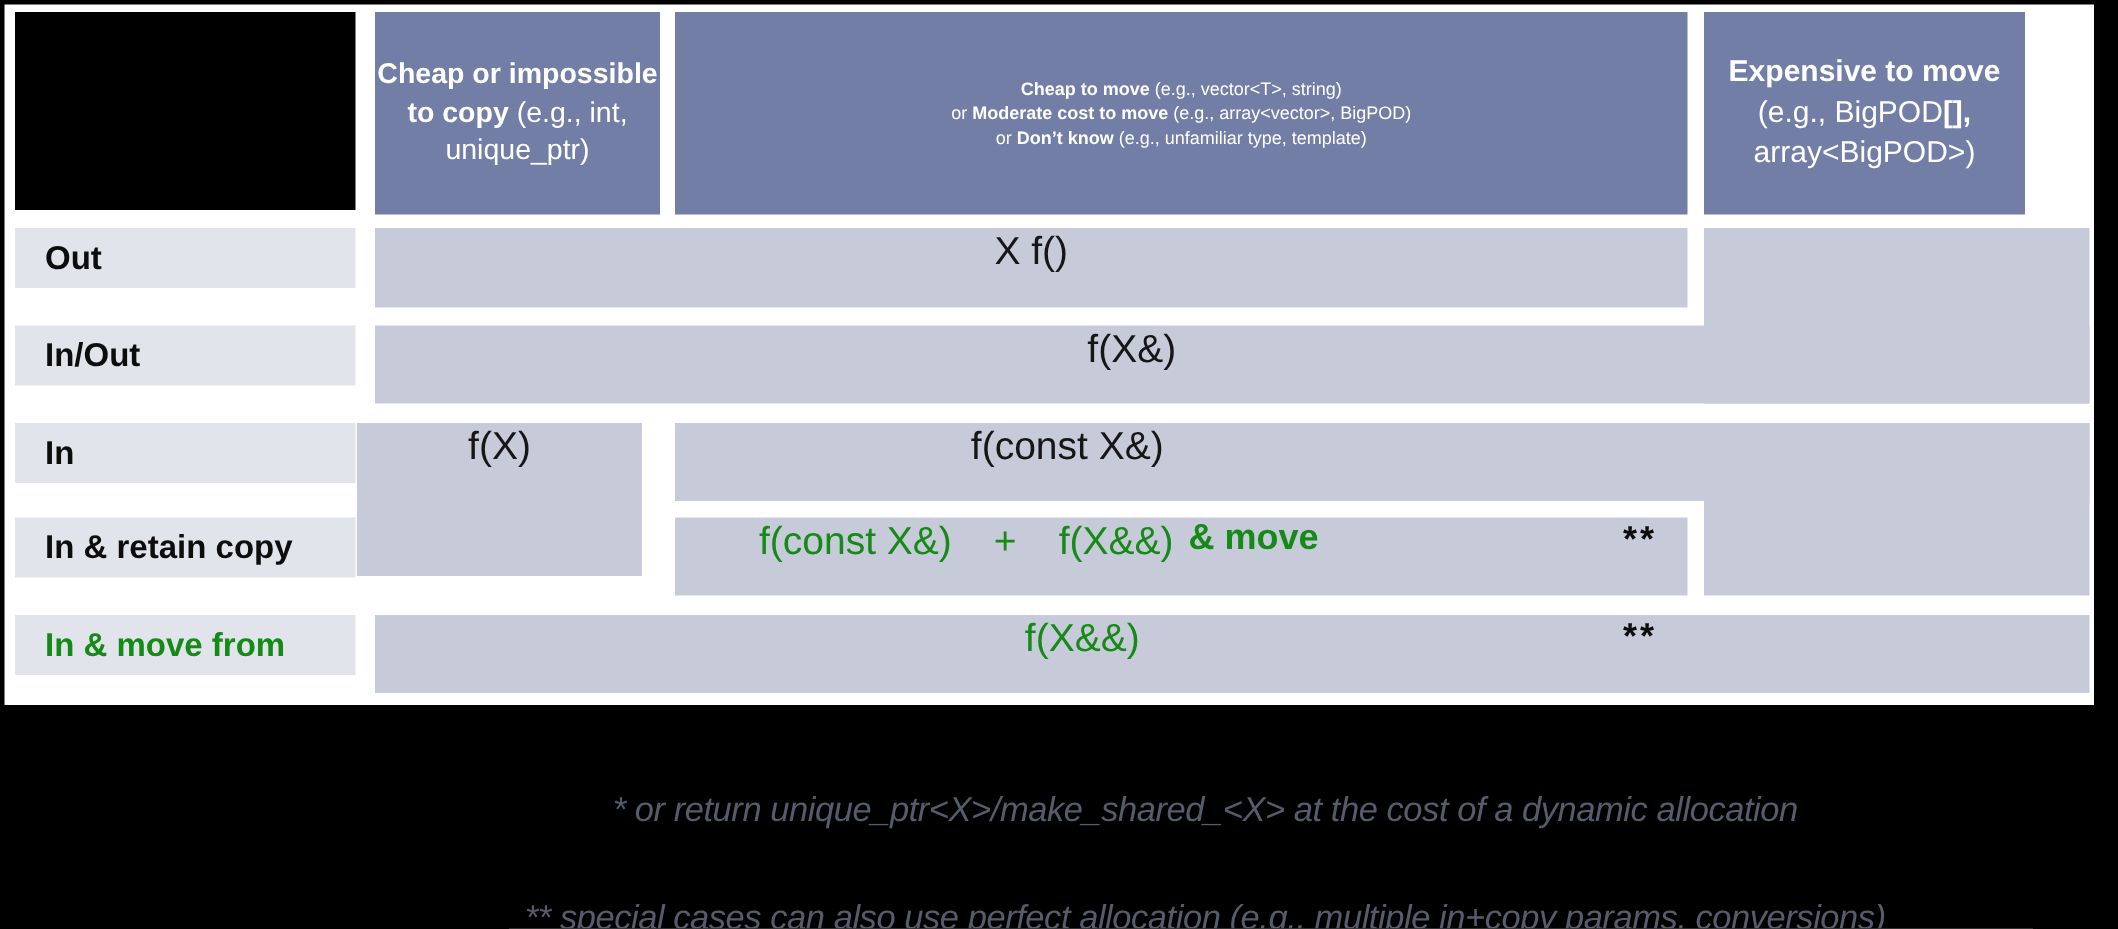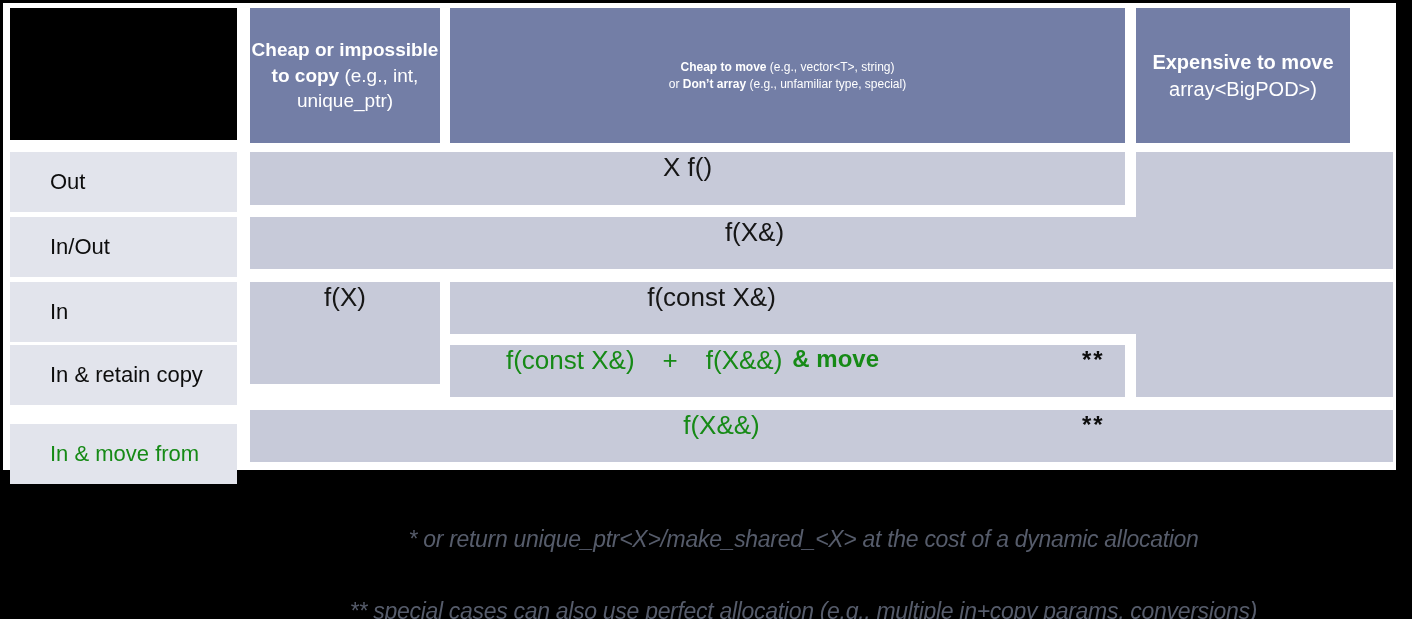--- a/index.html
+++ b/index.html
@@ -23,37 +23,37 @@
     background:var(--header-bg,#737ea6);
     color:var(--header-text,#ffffff);
     display:flex;flex-direction:column;justify-content:center;align-items:center;
     text-align:center;line-height:1.35;
   }
   .hdr .b{font-weight:700;}
   .h1{left:247px;width:190px;font-size:19px;}
   .h2{left:447px;width:675px;font-size:12px;}
   .h3{left:1133px;width:214px;font-size:20px;}
   .rlabel{
-    position:absolute;left:7px;width:227px;height:60px;
+    position:absolute;left:7px;width:227px;height:40px;
     background:var(--label-bg,#e2e4ec);
-    color:#0d0d0d;font-size:22px;font-weight:400;
-    display:flex;align-items:center;padding-left:40px;box-sizing:border-box;
+    color:#0d0d0d;font-size:22px;font-weight:700;
+    display:flex;align-items:center;padding-left:20px;box-sizing:border-box;
   }
   .rlabel.green{color:var(--green,#168a16);}
-  .r1{top:149px;}.r2{top:214px;}.r3{top:279px;}.r4{top:342px;}.r5{top:421px;}
+  .r1{top:149px;}.r2{top:214px;}.r3{top:279px;}.r4{top:342px;}.r5{top:407px;}
   .cell{
     position:absolute;background:var(--cell-bg,#c7cad9);
     color:var(--cell-text,#161616);font-size:26px;
     display:flex;justify-content:center;
     box-sizing:border-box;
   }
   .cell-out{left:247px;top:149px;width:875px;height:53px;}
   .cell-right-top{left:1133px;top:149px;width:257px;height:117px;}
   .cell-inout{left:247px;top:214px;width:1143px;height:52px;padding-right:162px;padding-left:28px;}
-  .cell-in-cheap{left:247px;top:279px;width:190px;height:102px;}
+  .cell-in-cheap{left:235px;top:279px;width:190px;height:102px;}
   .cell-in-const{left:447px;top:279px;width:943px;height:52px;padding-right:420px;}
   .cell-right-mid{left:1133px;top:279px;width:257px;height:115px;}
   .cell-retain{left:447px;top:342px;width:675px;height:52px;padding-right:190px;color:var(--green,#168a16);}
   .cell-move{left:247px;top:407px;width:1143px;height:52px;padding-right:200px;color:var(--green,#168a16);}
   .cell .plus{margin:0 28px;}
   .cell .andmove{font-size:24px;margin-left:10px;font-weight:700;}
   .marker{
     position:absolute;top:1px;font-size:24px;font-weight:700;
     color:#0d0d0d;letter-spacing:2px;
   }
@@ -74,25 +74,27 @@
   <div class="content">
 
     <div class="corner"></div>
 
     <div class="hdr h1">
       <div><span class="b">Cheap or impossible to copy</span><span> (e.g., int, unique_ptr)</span></div>
     </div>
 
     <div class="hdr h2">
       <div><span class="b">Cheap to move</span><span> (e.g., vector&lt;T&gt;, string)</span></div>
-      <div><span>or </span><span class="b">Don’t array</span><span> (e.g., unfamiliar type, special)</span></div>
+      <div><span>or </span><span class="b">Moderate cost to move</span><span> (e.g., array&lt;vector&gt;, BigPOD)</span></div>
+      <div><span>or </span><span class="b">Don’t know</span><span> (e.g., unfamiliar type, template)</span></div>
     </div>
 
     <div class="hdr h3">
       <div class="b">Expensive to move</div>
+      <div><span>(e.g., BigPOD</span><span class="b">[],</span></div>
       <div>array&lt;BigPOD&gt;)</div>
     </div>
 
     <div class="rlabel r1">Out</div>
     <div class="rlabel r3">In</div>
     <div class="rlabel r2">In/Out</div>
     <div class="rlabel r4">In &amp; retain copy</div>
     <div class="rlabel r5 green">In &amp; move from</div>
 
     <div class="cell cell-right-top"></div>

